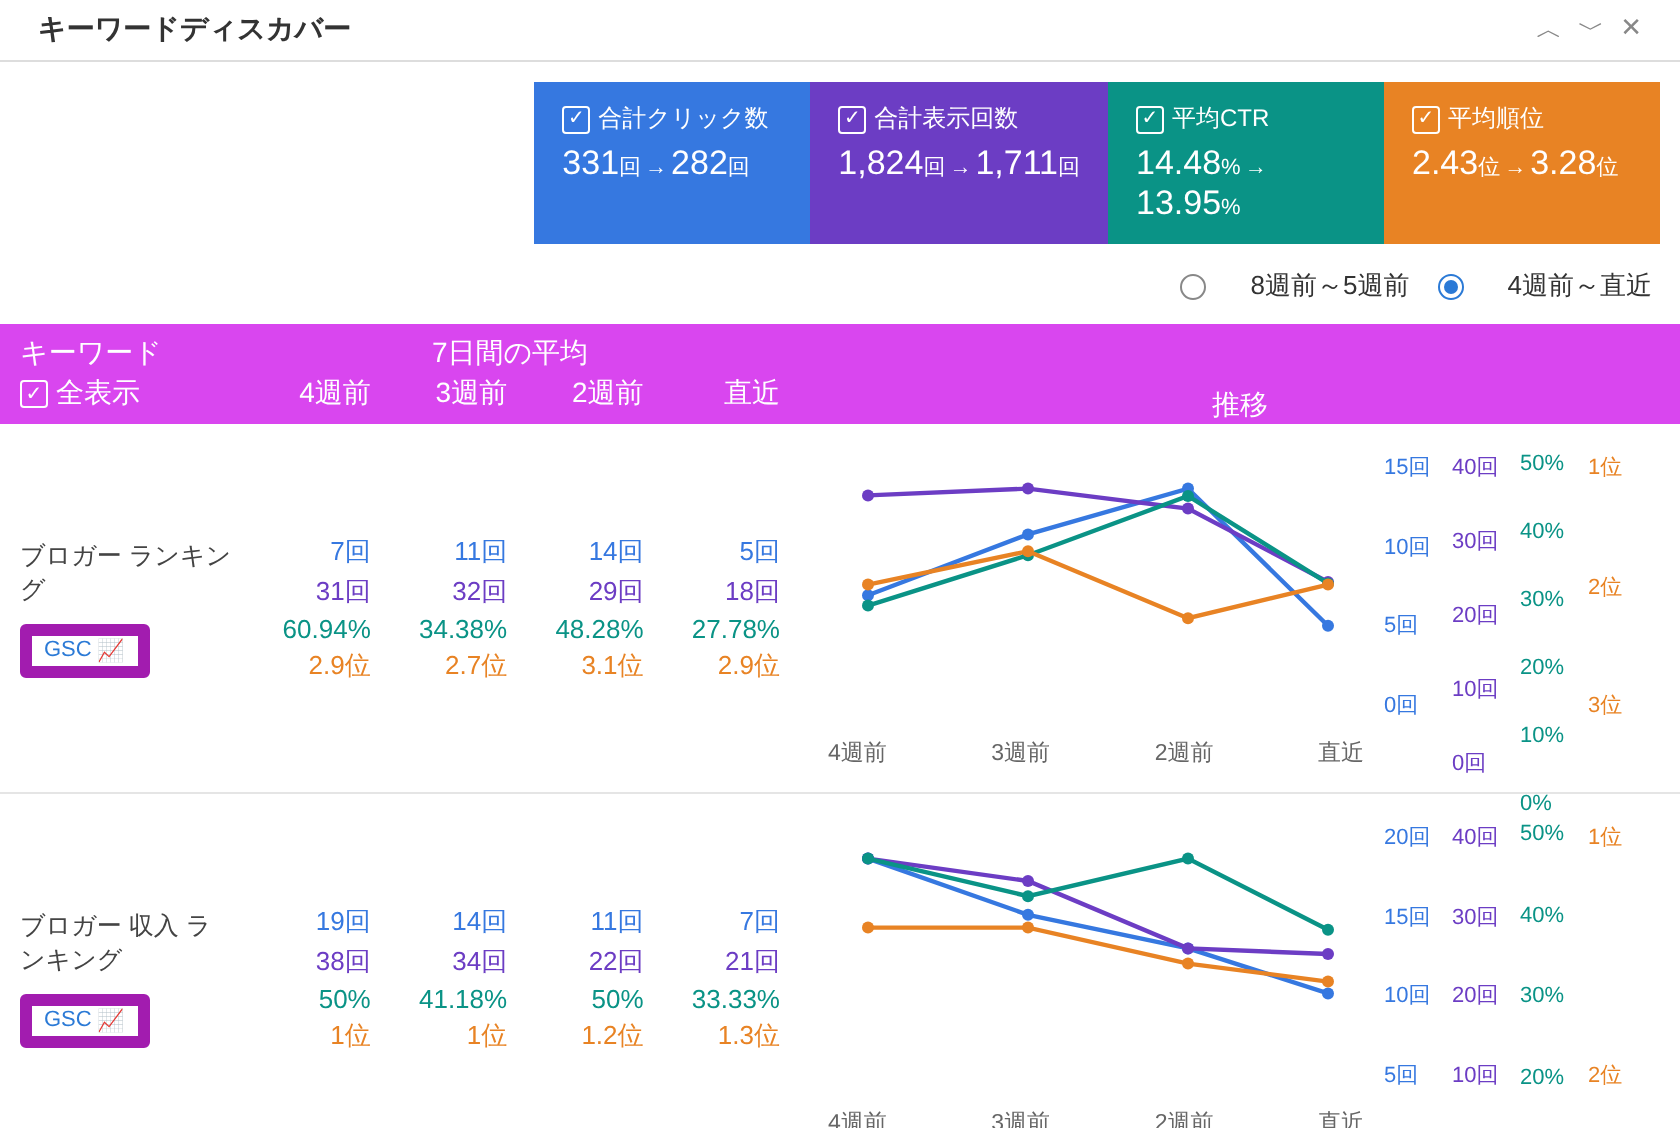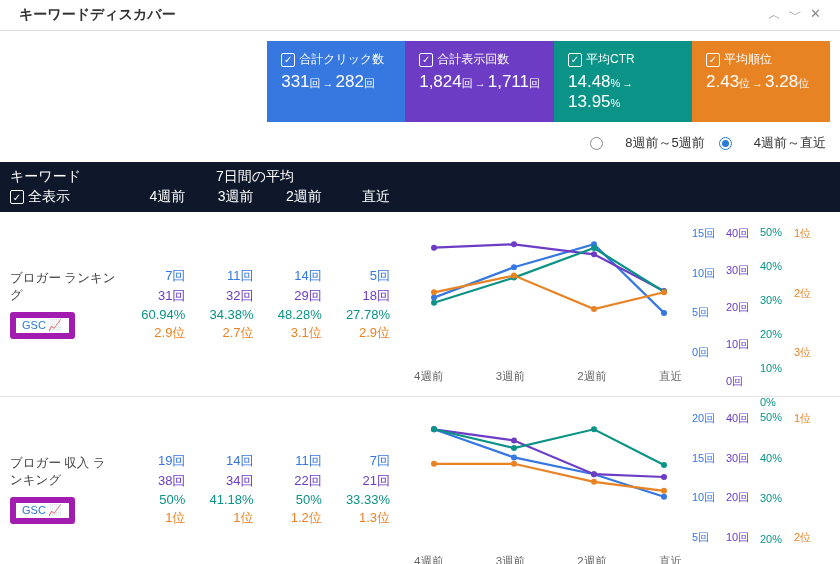--- a/index.html
+++ b/index.html
@@ -17,21 +17,21 @@
 .metric-label { display: flex; align-items: center; gap: 4px; font-size: 12px; margin-bottom: 4px; }
 .metric-label .cb { width: 14px; height: 14px; border: 1.5px solid #fff; border-radius: 2px; display: inline-flex; align-items: center; justify-content: center; font-size: 10px; line-height: 1; }
 .metric-value { font-size: 17px; font-weight: 500; }
 .metric-value .unit { font-size: 11px; }
 .metric-value .arrow { font-size: 11px; margin: 0 2px; }
 .period-row { display: flex; justify-content: flex-end; align-items: center; gap: 14px; padding: 4px 14px 10px; font-size: 13px; }
 .radio { display: inline-flex; align-items: center; gap: 22px; cursor: pointer; }
 .radio .dot { width: 13px; height: 13px; border: 1.5px solid #888; border-radius: 50%; display: inline-block; position: relative; }
 .radio.sel .dot { border-color: #2b7ad6; }
 .radio.sel .dot::after { content: ""; position: absolute; inset: 2px; background: #2b7ad6; border-radius: 50%; }
-.table-head { background: #0f172a; color: #fff; display: flex; font-size: 14px; align-items: flex-end; }
+.table-head { background: #d946ef; color: #fff; display: flex; font-size: 14px; align-items: flex-end; }
 .th-left { width: 400px; }
 .th-left-top { display: flex; padding: 6px 10px 0; }
 .th-kw { width: 110px; }
 .th-avg { flex: 1; text-align: center; }
 .th-left-bot { display: flex; padding: 2px 10px 6px; align-items: center; }
 .th-all { width: 110px; display: flex; align-items: center; gap: 4px; }
 .th-all .cb { width: 14px; height: 14px; border: 1.5px solid #fff; border-radius: 2px; display: inline-flex; align-items: center; justify-content: center; font-size: 10px; }
 .th-col { width: 70px; text-align: right; }
 .th-right { flex: 1; display: flex; align-items: center; justify-content: center; }
 .row { display: flex; border-bottom: 1px solid #e5e5e5; padding: 12px 0; }
@@ -118,20 +118,21 @@
       <div class="th-all">
           <span class="cb">✓</span>
           <span>全表示</span>
         </div>
       <div class="th-col">4週前</div>
       <div class="th-col">3週前</div>
       <div class="th-col">2週前</div>
       <div class="th-col">直近</div>
     </div>
   </div>
+  <div class="th-right">推移</div>
 </div>
 
 <div id="rows">
     <div class="row">
       <div class="row-left">
         <div class="kw-cell">
           <div>ブロガー ランキング</div>
           <div class="gsc-badge">GSC <span>📈</span></div>
         </div>
         <div class="data-cell">

